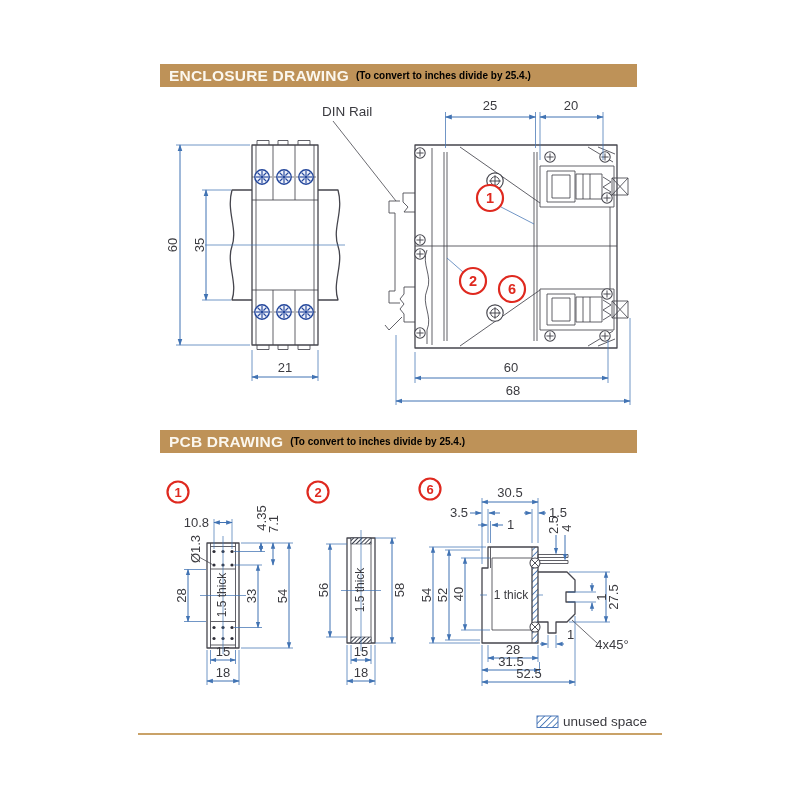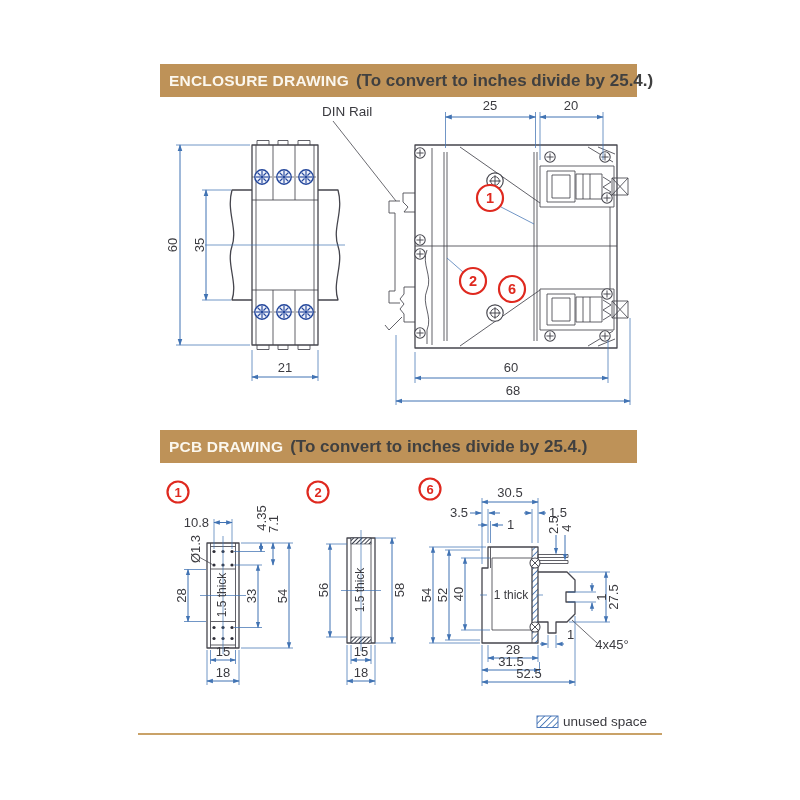--- a/index.html
+++ b/index.html
@@ -1,21 +1,21 @@
 <!DOCTYPE html>
 <html><head>
 <meta charset="utf-8">
 <style>
   html,body{margin:0;padding:0;background:#fff;}
   .page{position:relative;width:800px;height:800px;background:#ffffff;overflow:hidden;
         font-family:"Liberation Sans",sans-serif;}
-  .hdr{position:absolute;left:160px;width:477px;height:33px;background:#be9258;
+  .hdr{position:absolute;left:160px;width:477px;height:23px;background:#be9258;
        display:flex;align-items:center;gap:7px;padding-left:9px;box-sizing:border-box;}
   .hdr .t{color:#fbf7ee;font-weight:bold;font-size:15.5px;letter-spacing:.2px;white-space:nowrap;}
-  .hdr .s{color:#404040;font-weight:bold;font-size:17px;white-space:nowrap;}
+  .hdr .s{color:#000000;font-weight:bold;font-size:10px;white-space:nowrap;}
   .botrule{position:absolute;left:138px;top:733px;width:524px;height:2px;background:#c9a268;}
   svg{position:absolute;}
   .ol{stroke:#45454d;stroke-width:1.3;fill:none;stroke-linejoin:round;}
   .ol2{stroke:#45454d;stroke-width:0.85;fill:none;stroke-linejoin:round;}
   .lead{stroke:#45454d;stroke-width:0.8;fill:none;}
   .dl{stroke:#4173b3;stroke-width:1;fill:none;}
   .ext{stroke:#4173b3;stroke-width:0.75;fill:none;}
   .cl{stroke:#4173b3;stroke-width:0.7;fill:none;}
   .dt{font-family:"Liberation Sans",sans-serif;font-size:13px;fill:#3b3b40;}
   .dts{font-family:"Liberation Sans",sans-serif;font-size:12px;fill:#3b3b40;}

